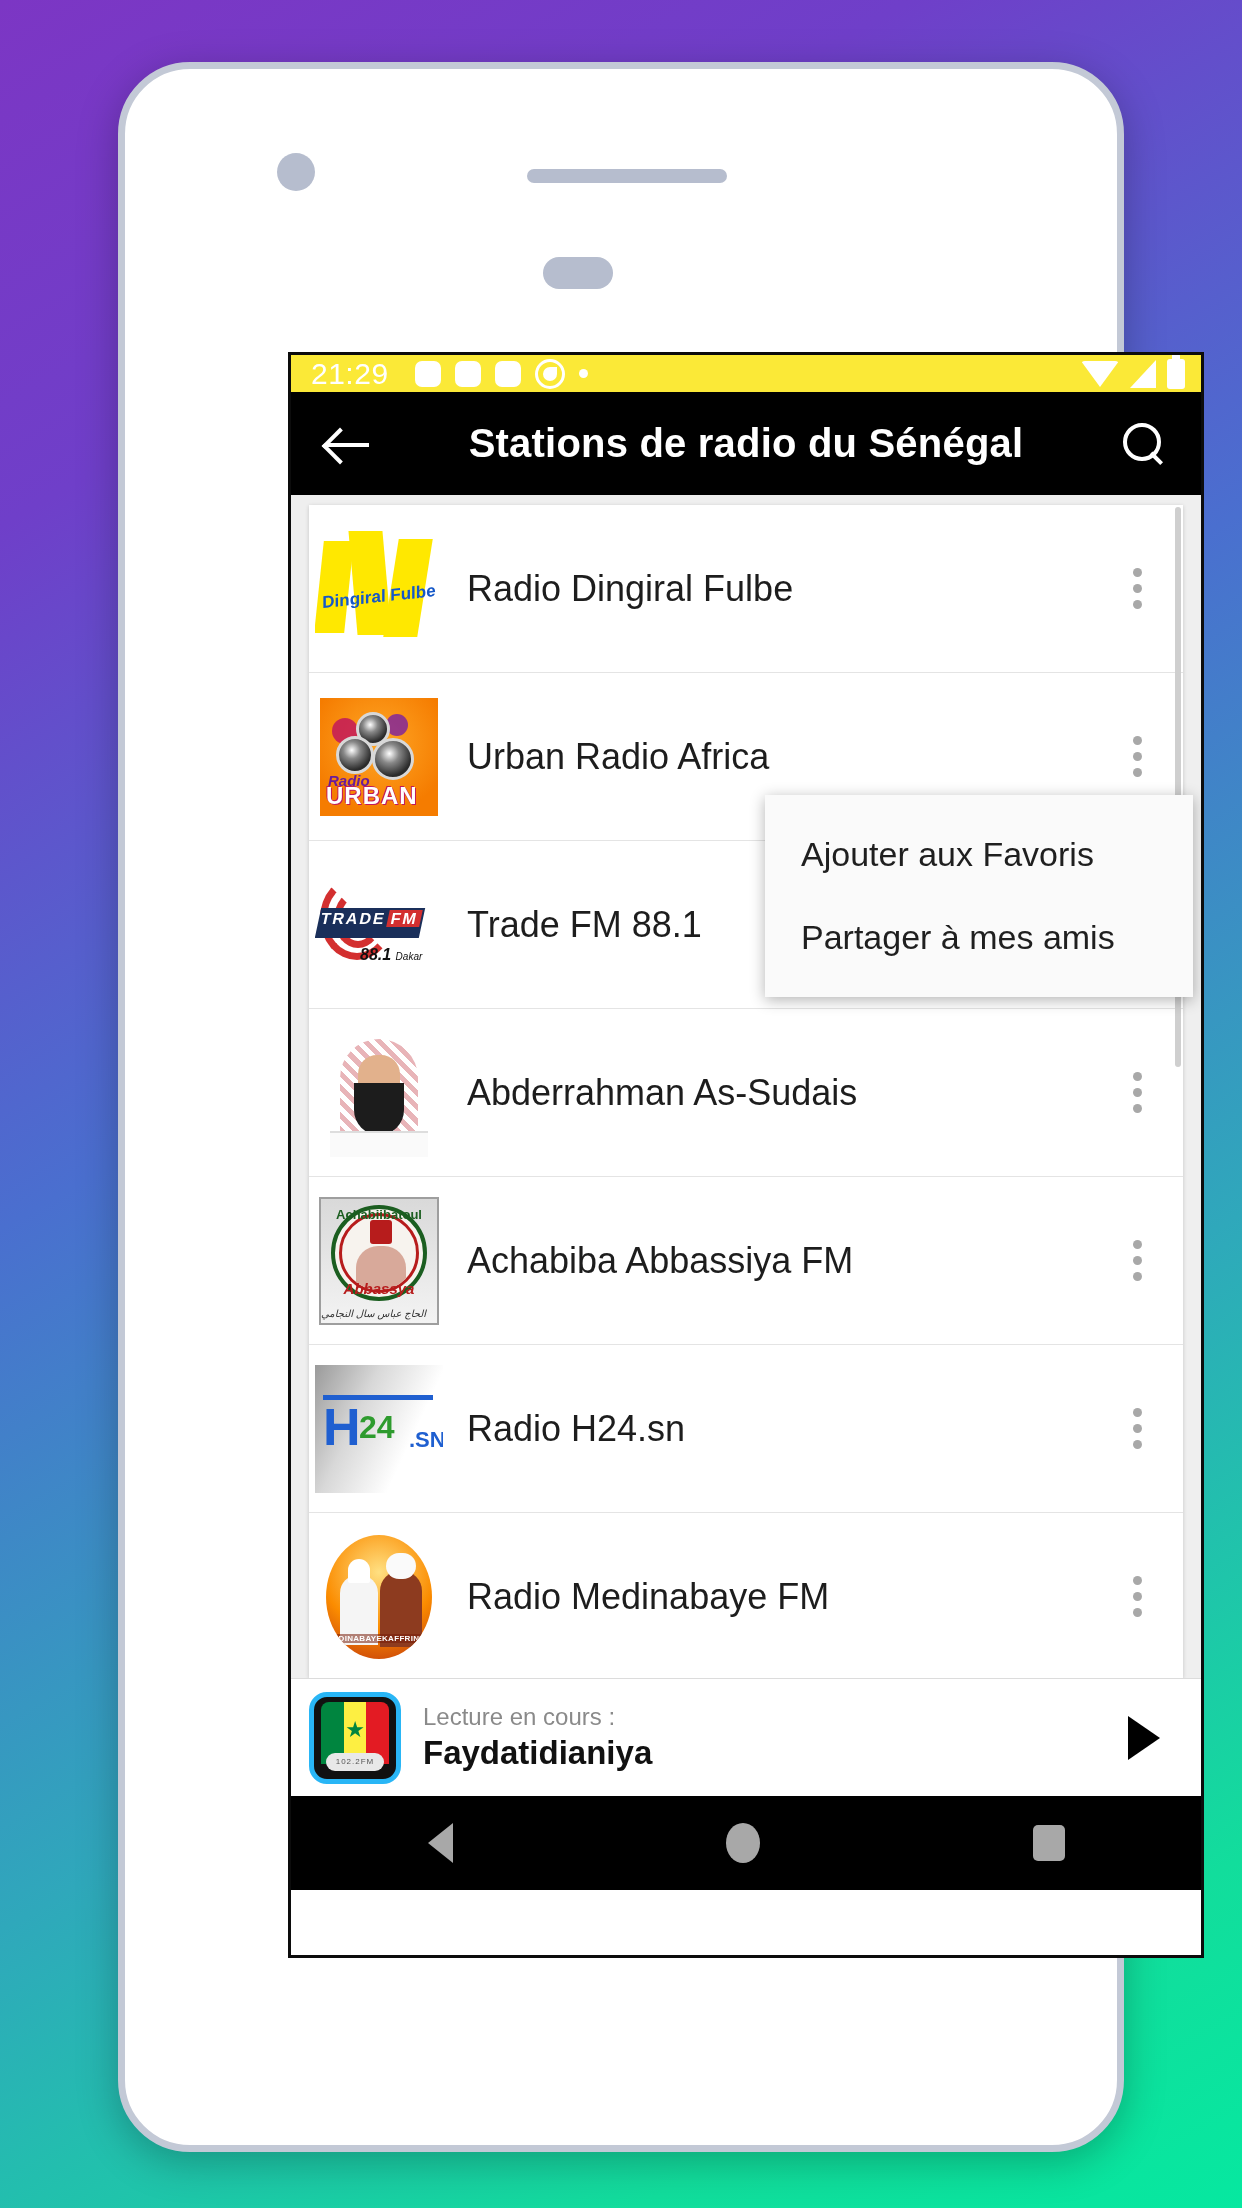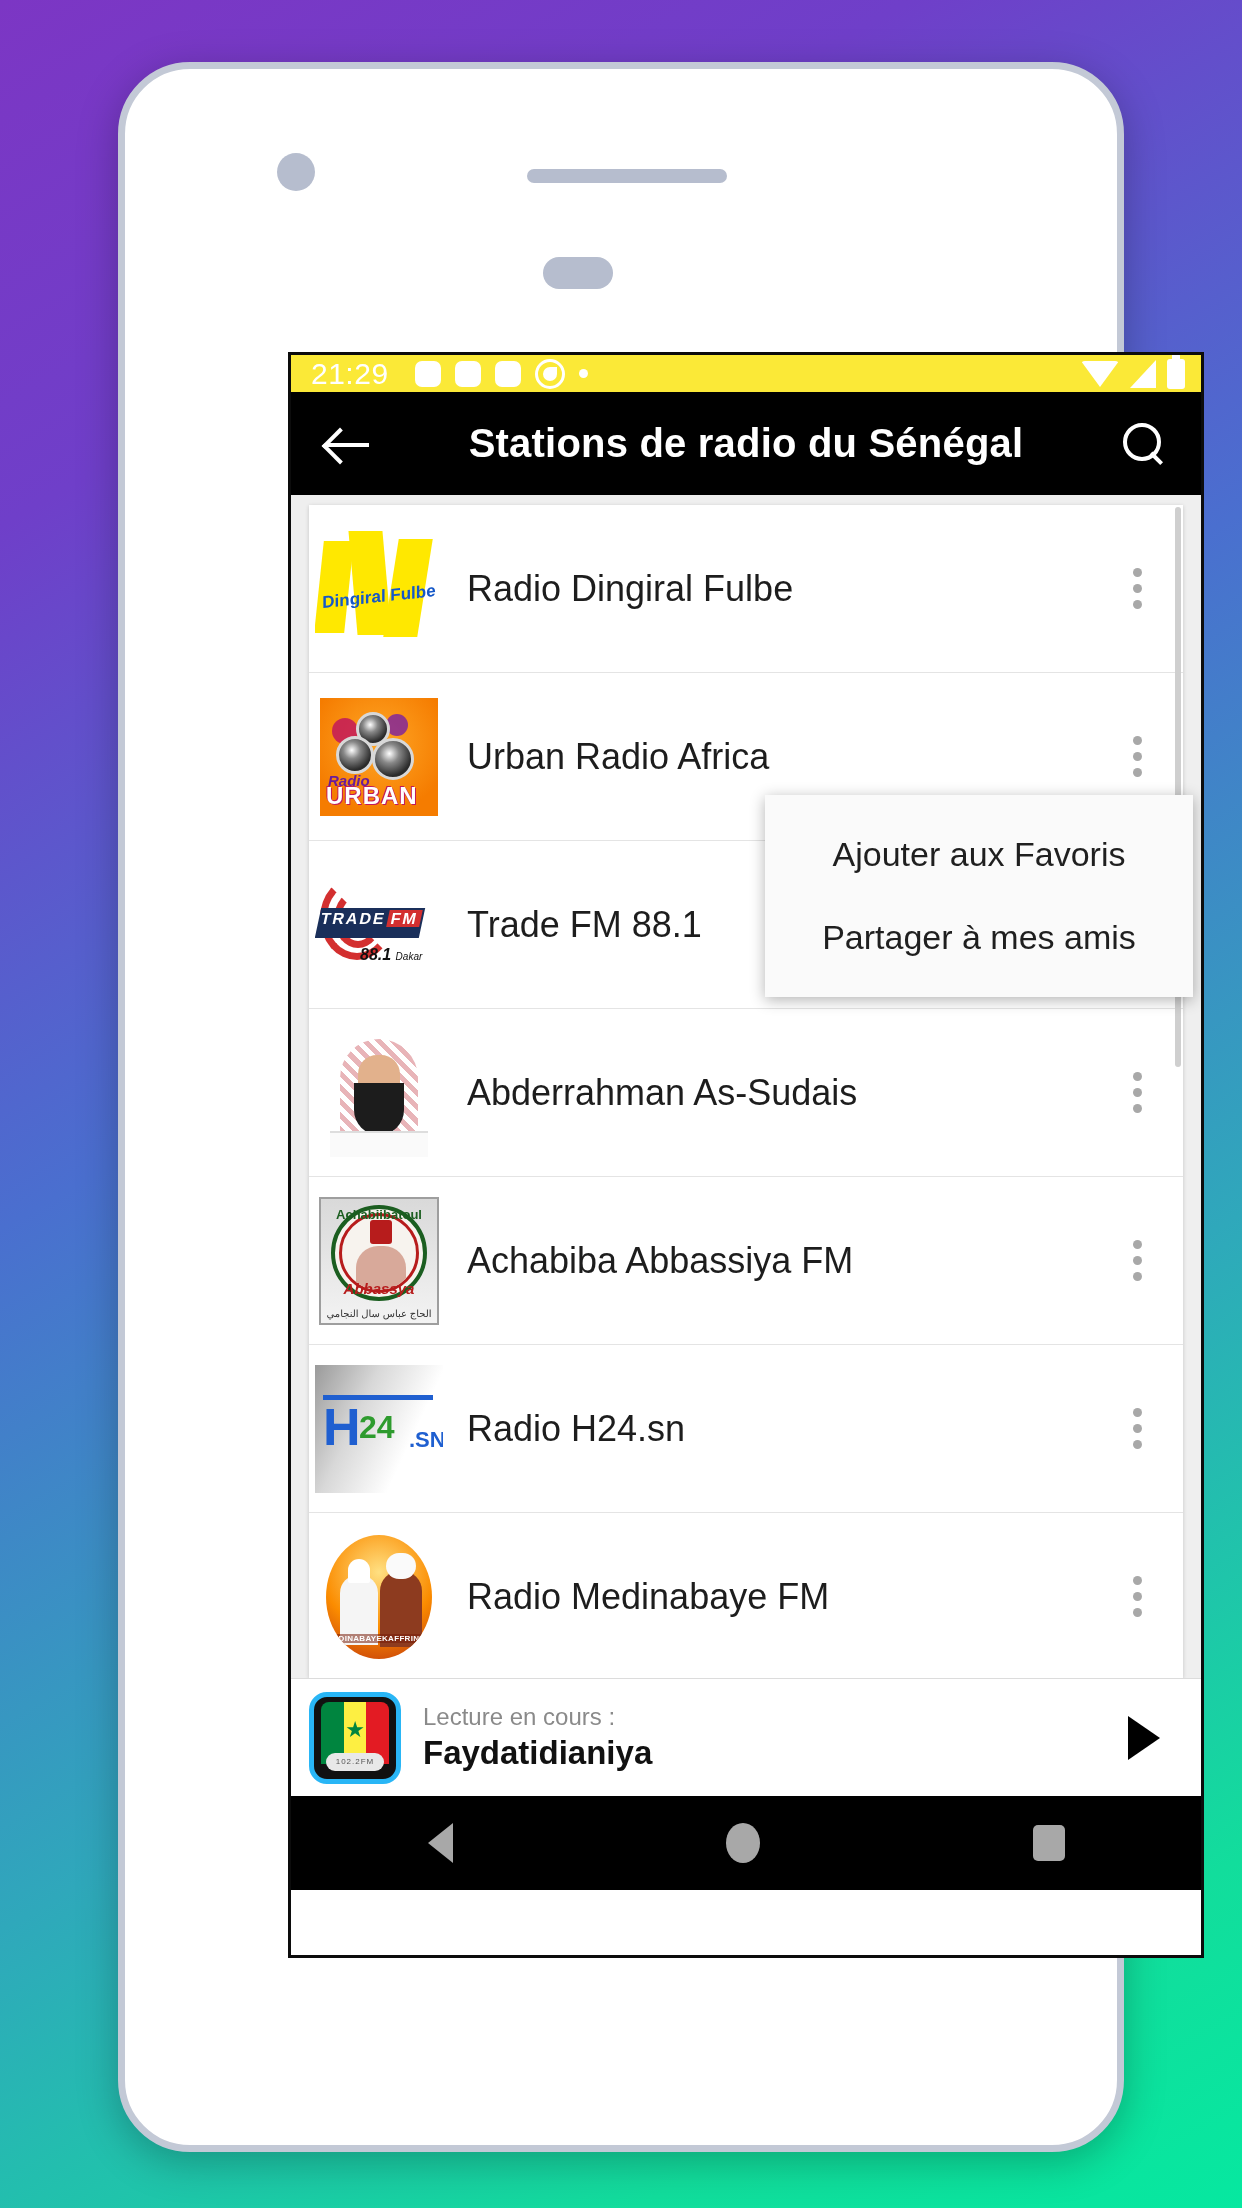--- a/index.html
+++ b/index.html
@@ -178,21 +178,21 @@
     position: absolute;
     left: 474px; top: 300px;
     width: 428px;
     background: #fafafa;
     box-shadow: 0 3px 14px rgba(0,0,0,0.3);
     padding: 18px 0;
     z-index: 30;
   }
   .popup-item {
     padding: 22px 36px;
-    font-size: 34px; color: #1f1f1f; text-align: center;
+    font-size: 34px; color: #1f1f1f;
   }
 
   
   .now-playing {
     height: 118px; background: #ffffff;
     display: flex; align-items: center;
     padding: 0 30px 0 18px;
     border-top: 1px solid #dcdcdc;
   }
   .np-art {
@@ -357,22 +357,22 @@
   }
   .logo-achabiba .top-w {
     position: absolute; left: 0; right: 0; top: 8px; text-align: center;
     font-size: 13px; font-weight: bold; color: #1b5e20;
   }
   .logo-achabiba .bot-w {
     position: absolute; left: 0; right: 0; bottom: 26px; text-align: center;
     font-size: 15px; font-weight: bold; color: #b71c1c; font-style: italic;
   }
   .logo-achabiba .ar {
-    position: absolute; left: 0; right: 0; bottom: 4px; text-align: center;
-    font-size: 10px; color: #333;
+    position: absolute; left: 0; right: 0; bottom: 4px; 
+    font-size: 10px; color: #333; font-style: italic;
   }
   .logo-h24 {
     width: 128px; height: 128px; position: relative;
     background: linear-gradient(115deg, #9a9a9a 0%, #d8d8d8 35%, #ffffff 70%);
   }
   .logo-h24 .h {
     position: absolute; left: 8px; top: 36px;
     font-size: 52px; font-weight: bold; color: #1f5fd0; line-height: 52px;
   }
   .logo-h24 .two4 {

